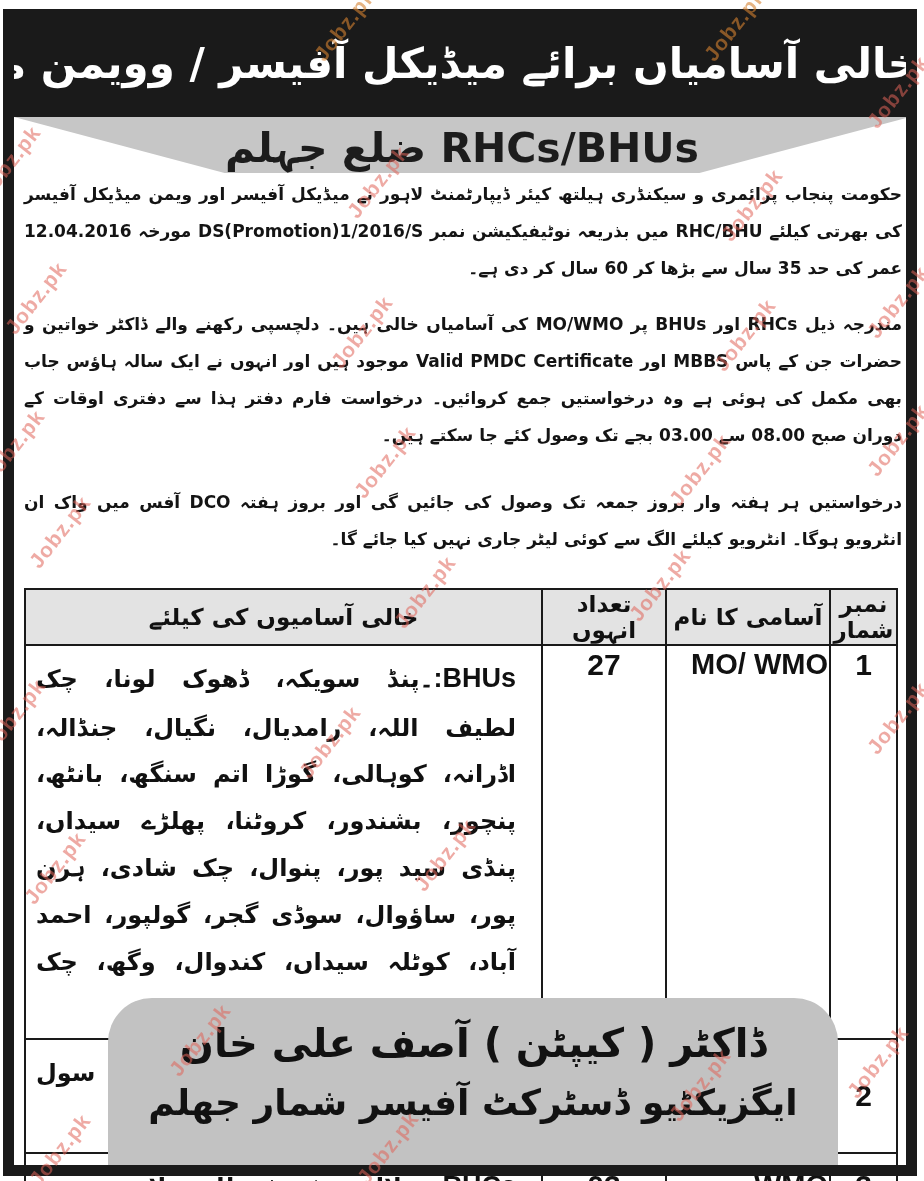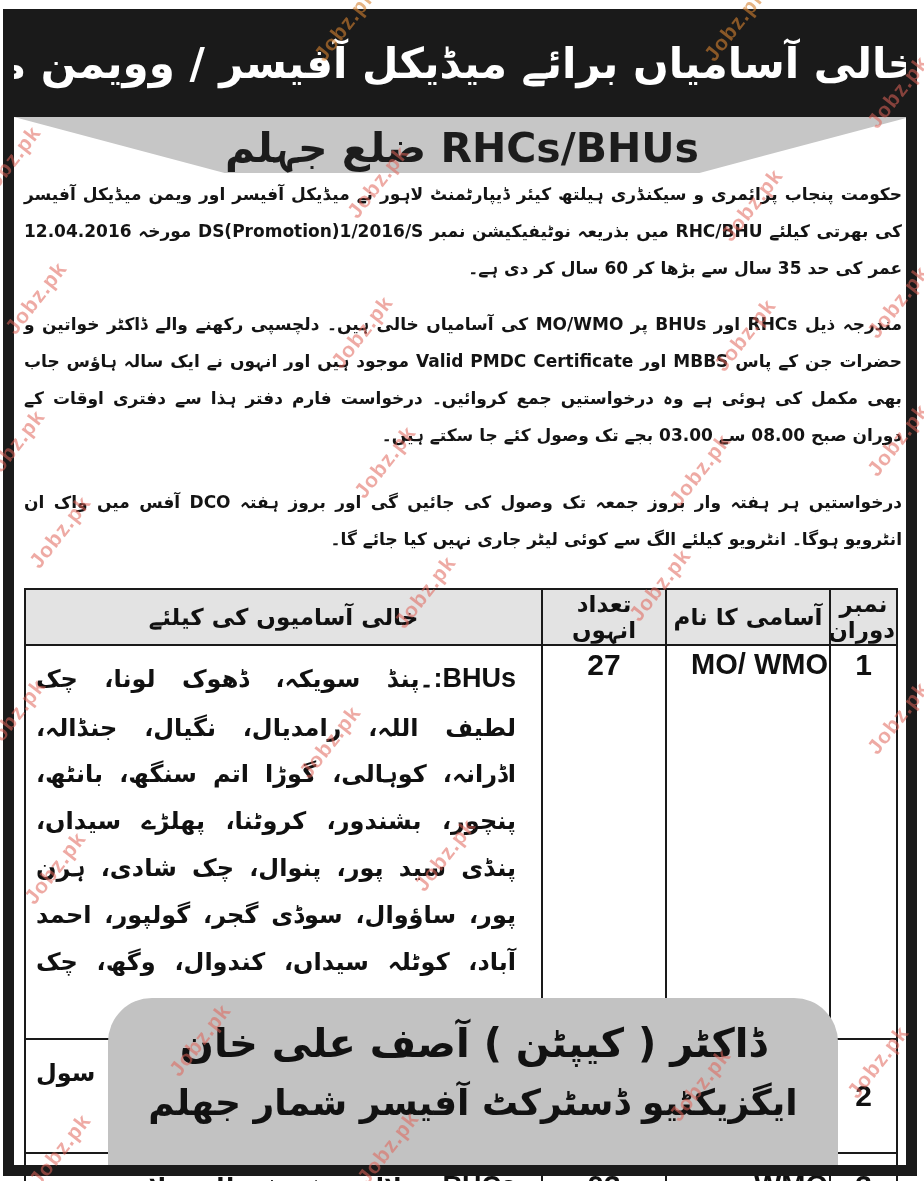--- a/index.html
+++ b/index.html
@@ -78,21 +78,21 @@
 
   <table class="vac-table" dir="rtl">
     <colgroup>
       <col class="col-sn">
         <col class="col-post">
         <col class="col-count">
         <col>
     </colgroup>
     <thead>
       <tr>
-        <th>نمبر دوران</th>
+        <th>نمبر شمار</th>
         <th>آسامی کا نام</th>
         <th>تعداد انہوں</th>
         <th>خالی آسامیوں کی کیلئے</th>
       </tr>
     </thead>
     <tbody>
       <tr class="row-tall">
         <td class="cell-num">1</td>
         <td class="cell-post">MO/ WMO</td>
         <td class="cell-num">27</td>

